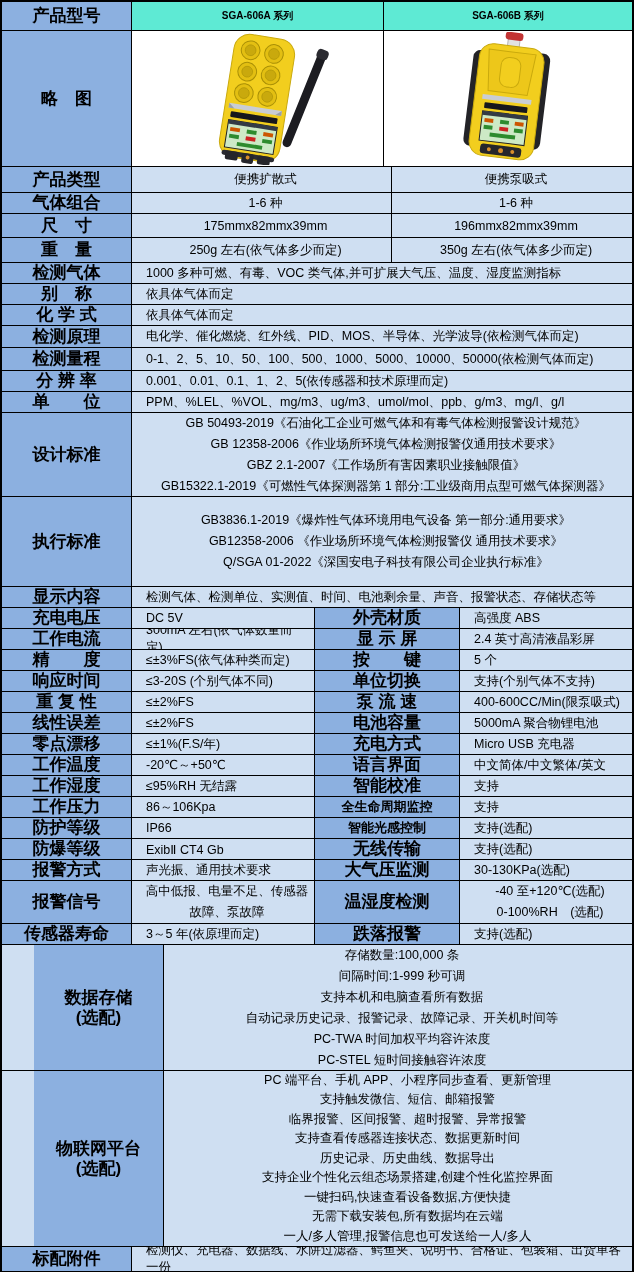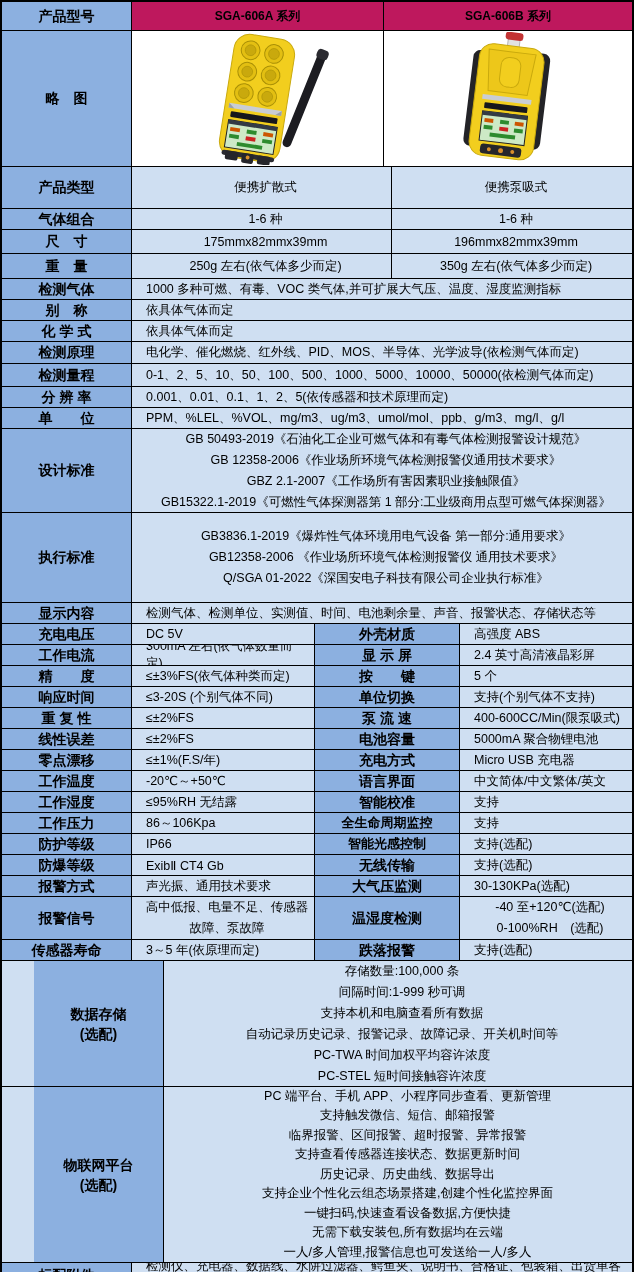--- a/index.html
+++ b/index.html
@@ -8,26 +8,26 @@
     width:634px;
     font-family:"Liberation Sans","DejaVu Sans",sans-serif;
     color:#000;
   }
   .tbl { width:634px; border:2px solid #000; background:#cfdff2; }
   .row { display:flex; border-bottom:1px solid #000; align-items:stretch; }
   .row:last-child { border-bottom:none; }
   .c { border-right:1px solid #000; display:flex; align-items:center; overflow:hidden; }
   .c:last-child { border-right:none; }
   .lab {
-    background:#8cb0e0; font-weight:bold; font-size:14px;
+    background:#8cb0e0; font-weight:bold; font-size:17px;
     justify-content:center; text-align:center; line-height:1.15;
   }
   .val { background:#cfdff2; font-size:12.5px; padding:0 6px;margin-left:8px; }
   .ctr { justify-content:center; text-align:center; padding:0 2px; }
-  .hdrv { background:#be185d; font-weight:bold; font-size:12px; }
+  .hdrv { background:#5eead4; font-weight:bold; font-size:10px; }
   .w1 { width:130px; flex:none; }
   .w2 { width:252px; flex:none; }
   .wf { flex:1; }
   .q1 { width:175px; flex:none; }
   .q2 { width:145px; flex:none; }
   .q3 { flex:1; }
   .imgc { background:#ffffff; justify-content:center; padding:0; }
   .blk { display:flex; flex-direction:column; justify-content:center; padding:2px 6px; }
   .blk div { line-height:21px; white-space:nowrap; }
   .blk.tight div { line-height:19.5px;padding-left:11px; }
@@ -121,21 +121,21 @@
           </g>
           <rect x="104" y="116" width="42" height="10" rx="3" fill="#26262b"></rect>
           <circle cx="113" cy="121" r="2" fill="#d98e2b"></circle>
           <circle cx="125" cy="121" r="2.5" fill="#d98e2b"></circle>
           <circle cx="137" cy="121" r="2" fill="#d98e2b"></circle>
         </g>
       </svg>
     </div>
   </div>
 
-  <div class="row" style="height:42px">
+  <div class="row" style="height:26px">
     <div class="c w1 lab">产品类型</div>
     <div class="c w2 val ctr">便携扩散式</div>
     <div class="c wf val ctr">便携泵吸式</div>
   </div>
   <div class="row" style="height:21px">
     <div class="c w1 lab">气体组合</div>
     <div class="c w2 val ctr">1-6 种</div>
     <div class="c wf val ctr">1-6 种</div>
   </div>
   <div class="row" style="height:24px">

